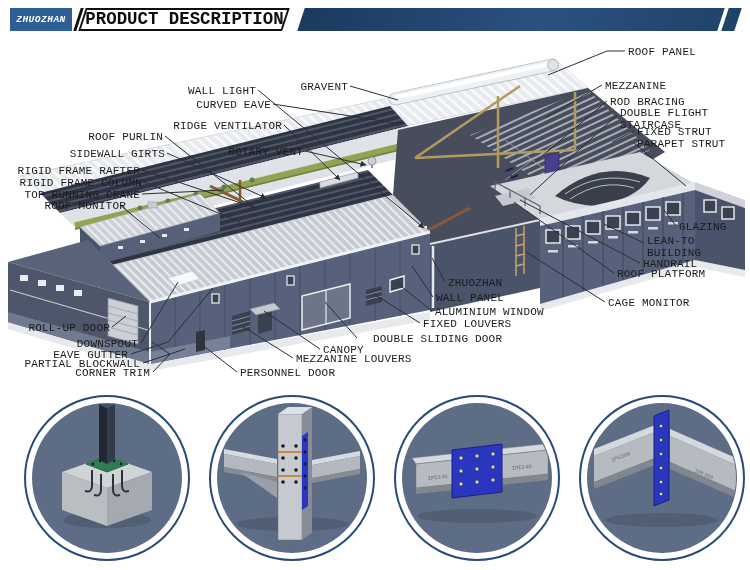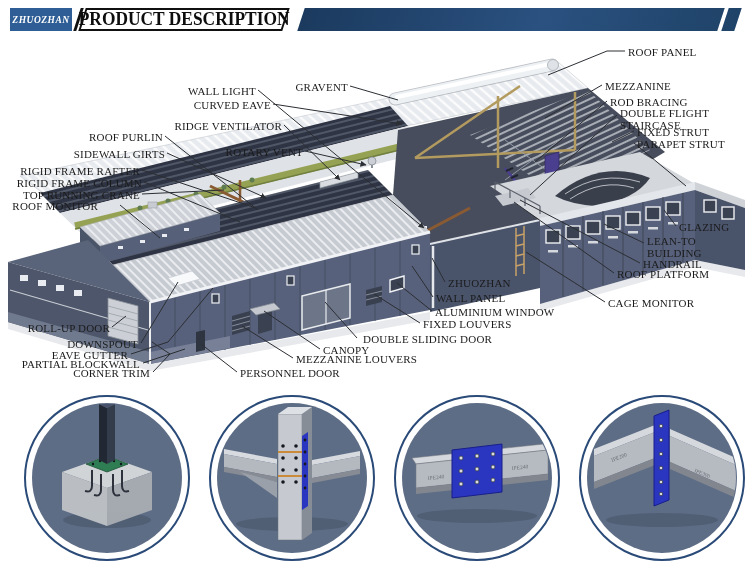--- a/index.html
+++ b/index.html
@@ -1,17 +1,17 @@
 <!DOCTYPE html>
 <html><head>
 <meta charset="utf-8">
 <style>
   html,body{margin:0;padding:0;background:#fff;}
   .page{position:relative;width:750px;height:570px;background:#ffffff;overflow:hidden;
-        font-family:Liberation Serif, serif;}
+        font-family:Liberation Mono, monospace;}
   
   .hdr{position:absolute;top:8px;left:0;width:750px;height:23px;}
   .hdr-logo{position:absolute;left:10px;top:0;width:62px;height:23px;background:#2e5e95;
             display:flex;align-items:center;justify-content:center;}
   .hdr-logo span{color:#fff;font-size:9.5px;font-weight:bold;font-style:italic;letter-spacing:.5px;}
   .hdr-title{position:absolute;left:82px;top:0;width:204px;height:23px;background:#fff;
              border:2.5px solid #101010;box-sizing:border-box;transform:skewX(-18deg);
              display:flex;align-items:center;justify-content:center;}
   .hdr-title:before{content:"";position:absolute;left:-7px;top:-2px;bottom:-2px;width:3px;background:#101010;}
   .hdr-title .t{transform:skewX(18deg) scaleX(.94);font-size:18.5px;font-weight:bold;color:#0d0d0d;
@@ -454,21 +454,21 @@
         </g>
       </g>
     </g>
   </svg>
 
   <div class="callout r" style="right:587px;top:131px">ROOF PURLIN</div>
   <div class="callout r" style="right:585px;top:148px">SIDEWALL GIRTS</div>
   <div class="callout r" style="right:610px;top:165px">RIGID FRAME RAFTER</div>
   <div class="callout r" style="right:608px;top:177px">RIGID FRAME COLUMN</div>
   <div class="callout r" style="right:610px;top:189px">TOP RUNNING CRANE</div>
-  <div class="callout r" style="right:652px;top:200px">ROOF MONITOR</div>
+  <div class="callout r" style="right:624px;top:200px">ROOF MONITOR</div>
   <div class="callout r" style="right:494px;top:85px">WALL LIGHT</div>
   <div class="callout r" style="right:479px;top:99px">CURVED EAVE</div>
   <div class="callout r" style="right:468px;top:120px">RIDGE VENTILATOR</div>
   <div class="callout r" style="right:447px;top:146px">ROTARY VENT</div>
   <div class="callout r" style="right:402px;top:81px">GRAVENT</div>
   <div class="callout" style="left:628px;top:46px">ROOF PANEL</div>
   <div class="callout" style="left:605px;top:80px">MEZZANINE</div>
   <div class="callout" style="left:610px;top:96px">ROD BRACING</div>
   <div class="callout" style="left:620px;top:107px">DOUBLE FLIGHT
 STAIRCASE</div>
@@ -477,21 +477,21 @@
   <div class="callout" style="left:679px;top:221px">GLAZING</div>
   <div class="callout" style="left:647px;top:235px">LEAN-TO
 BUILDING</div>
   <div class="callout" style="left:643px;top:258px">HANDRAIL</div>
   <div class="callout" style="left:617px;top:268px">ROOF PLATFORM</div>
   <div class="callout" style="left:608px;top:297px">CAGE MONITOR</div>
   <div class="callout" style="left:448px;top:277px">ZHUOZHAN</div>
   <div class="callout" style="left:436px;top:292px">WALL PANEL</div>
   <div class="callout" style="left:435px;top:306px">ALUMINIUM WINDOW</div>
   <div class="callout" style="left:423px;top:318px">FIXED LOUVERS</div>
-  <div class="callout" style="left:363px;top:333px">DOUBLE SLIDING DOOR</div>
+  <div class="callout" style="left:373px;top:333px">DOUBLE SLIDING DOOR</div>
   <div class="callout" style="left:323px;top:344px">CANOPY</div>
   <div class="callout" style="left:296px;top:353px">MEZZANINE LOUVERS</div>
   <div class="callout r" style="right:640px;top:322px">ROLL-UP DOOR</div>
   <div class="callout r" style="right:612px;top:338px">DOWNSPOUT</div>
   <div class="callout r" style="right:622px;top:349px">EAVE GUTTER</div>
   <div class="callout r" style="right:610px;top:358px">PARTIAL BLOCKWALL</div>
   <div class="callout r" style="right:600px;top:367px">CORNER TRIM</div>
   <div class="callout" style="left:240px;top:367px">PERSONNEL DOOR</div>
 
 </div>

